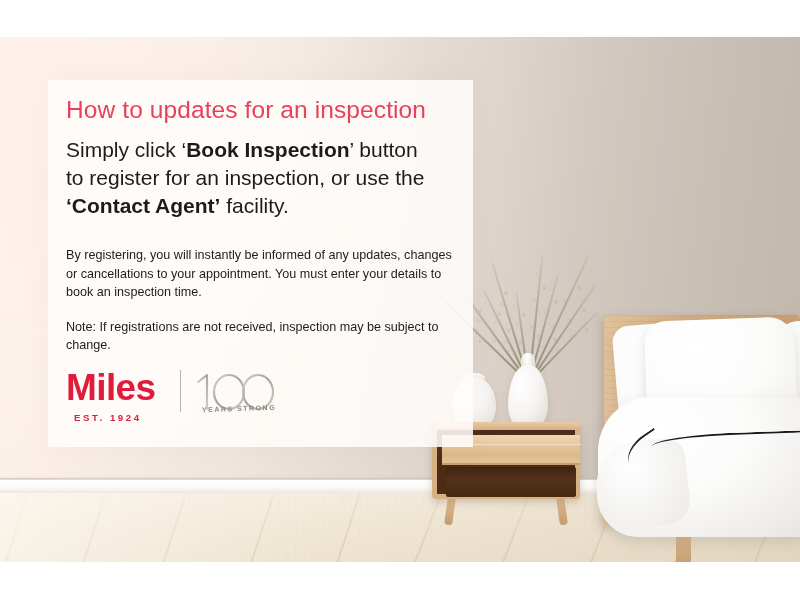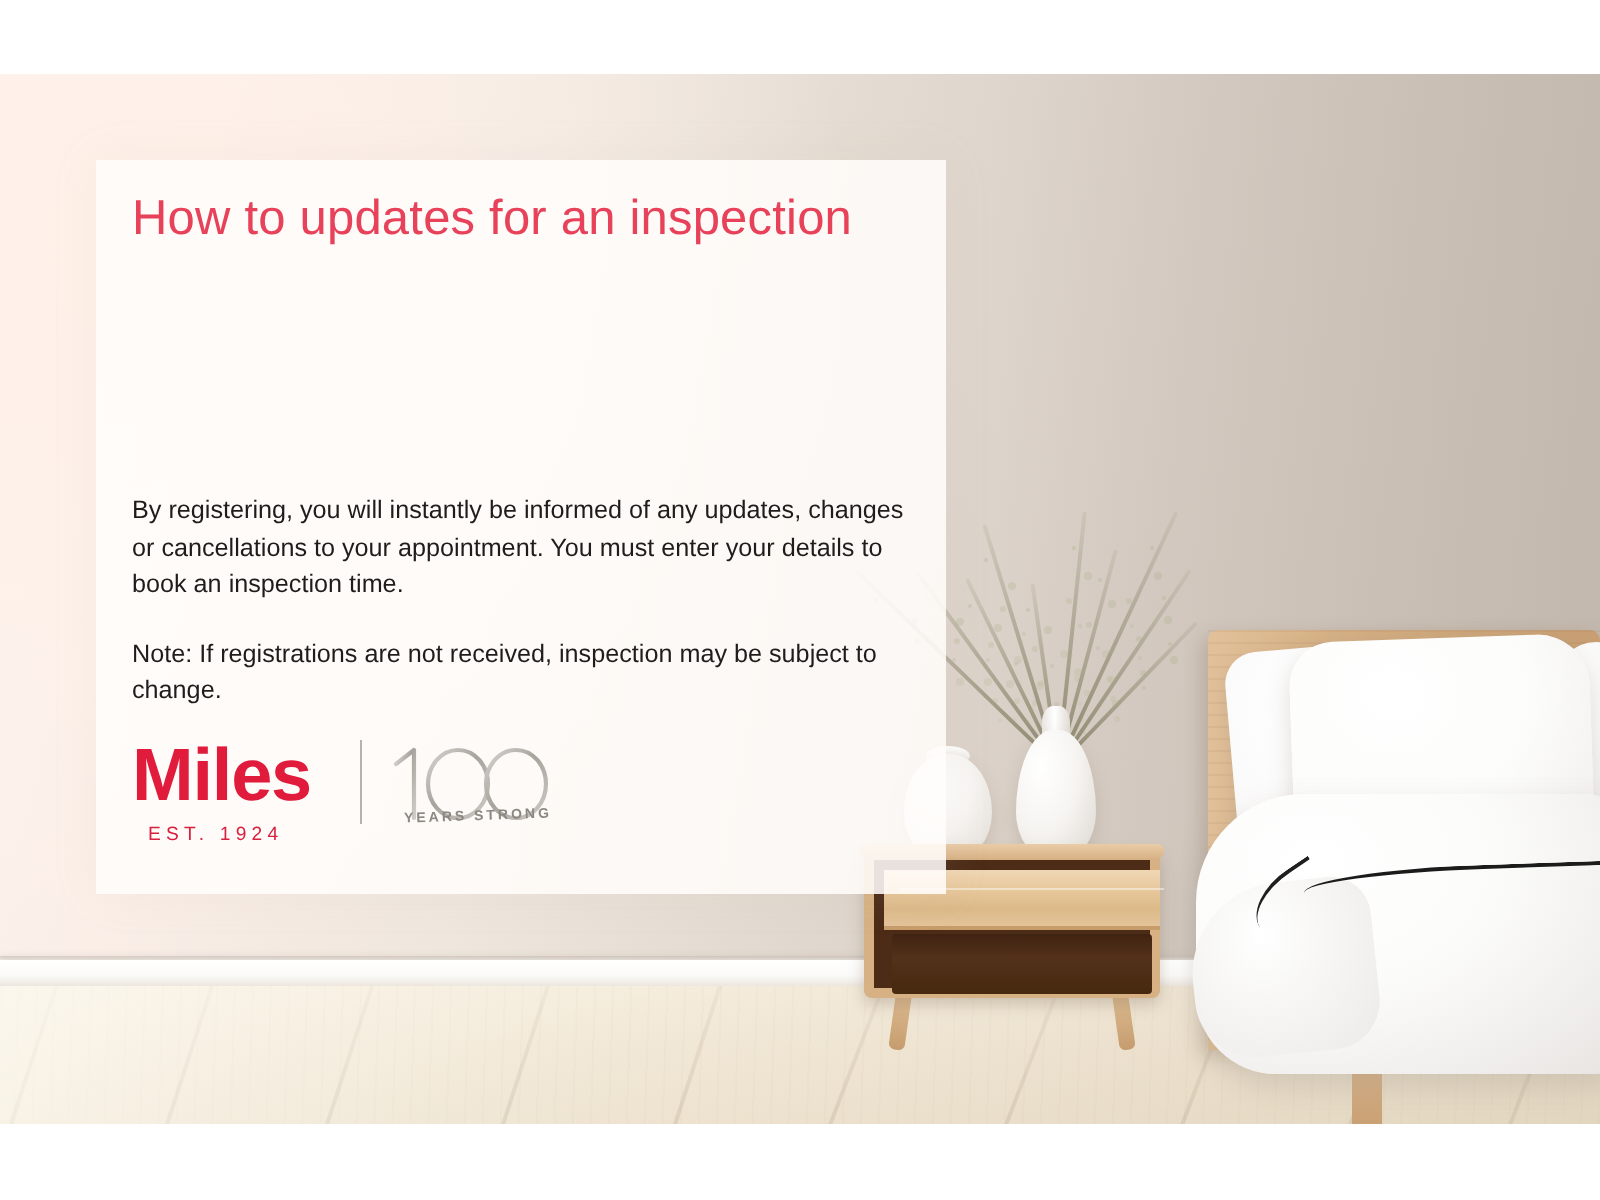--- a/index.html
+++ b/index.html
@@ -145,21 +145,21 @@
   .body-copy{position:absolute;left:18px;top:166px;width:386px;color:#1f1d1b;
         font-size:12.6px;line-height:18.6px;font-weight:400;}
   .body-copy .para2{margin-top:16px;}
   .body-copy b{font-weight:400;}
 
   
   .logo{position:absolute;left:18px;top:288px;width:220px;height:64px;}
   .logo-miles{position:absolute;left:0;top:0;color:#e01b3c;
         font-size:37px;font-weight:700;letter-spacing:-.6px;line-height:40px;}
   .logo-est{position:absolute;left:8px;top:44px;color:#d8203f;
-        font-size:9.6px;font-weight:400;letter-spacing:2.6px;}
+        font-size:9.6px;font-weight:700;letter-spacing:2.6px;}
   .logo-div{position:absolute;left:114px;top:2px;width:1px;height:42px;
         background:#b9b2ac;}
   .logo-100{position:absolute;left:128px;top:0px;width:92px;height:48px;}
   .logo-years{position:absolute;left:136px;top:37px;color:#8d8782;
         font-size:7px;font-weight:600;letter-spacing:1.5px;
         transform:rotate(-2deg);}
 </style>
 </head>
 <body>
 
@@ -303,20 +303,25 @@
     <div class="duvet-fold"></div>
     <div class="piping"></div>
     <div class="piping2"></div>
   </div>
 
   <div class="panel">
     <div class="panel-inner">
 
       <div class="headline">How to updates for an inspection</div>
 
+      <div class="lead">
+        <span>Simply click ‘</span><b>Book Inspection</b><span>’ button</span><br>
+        <span>to register for an inspection, or use the</span><br>
+        <b>‘Contact Agent’</b><span> facility.</span>
+      </div>
 
       <div class="body-copy">
         <div>By registering, you will instantly be informed of any updates, changes or cancellations to your appointment. You must enter your details to book an inspection time.</div>
         <div class="para2">
           <b>Note:</b><span> If registrations are not received, inspection may be subject to change.</span>
         </div>
       </div>
 
       <div class="logo">
         <div class="logo-miles">Miles</div>

